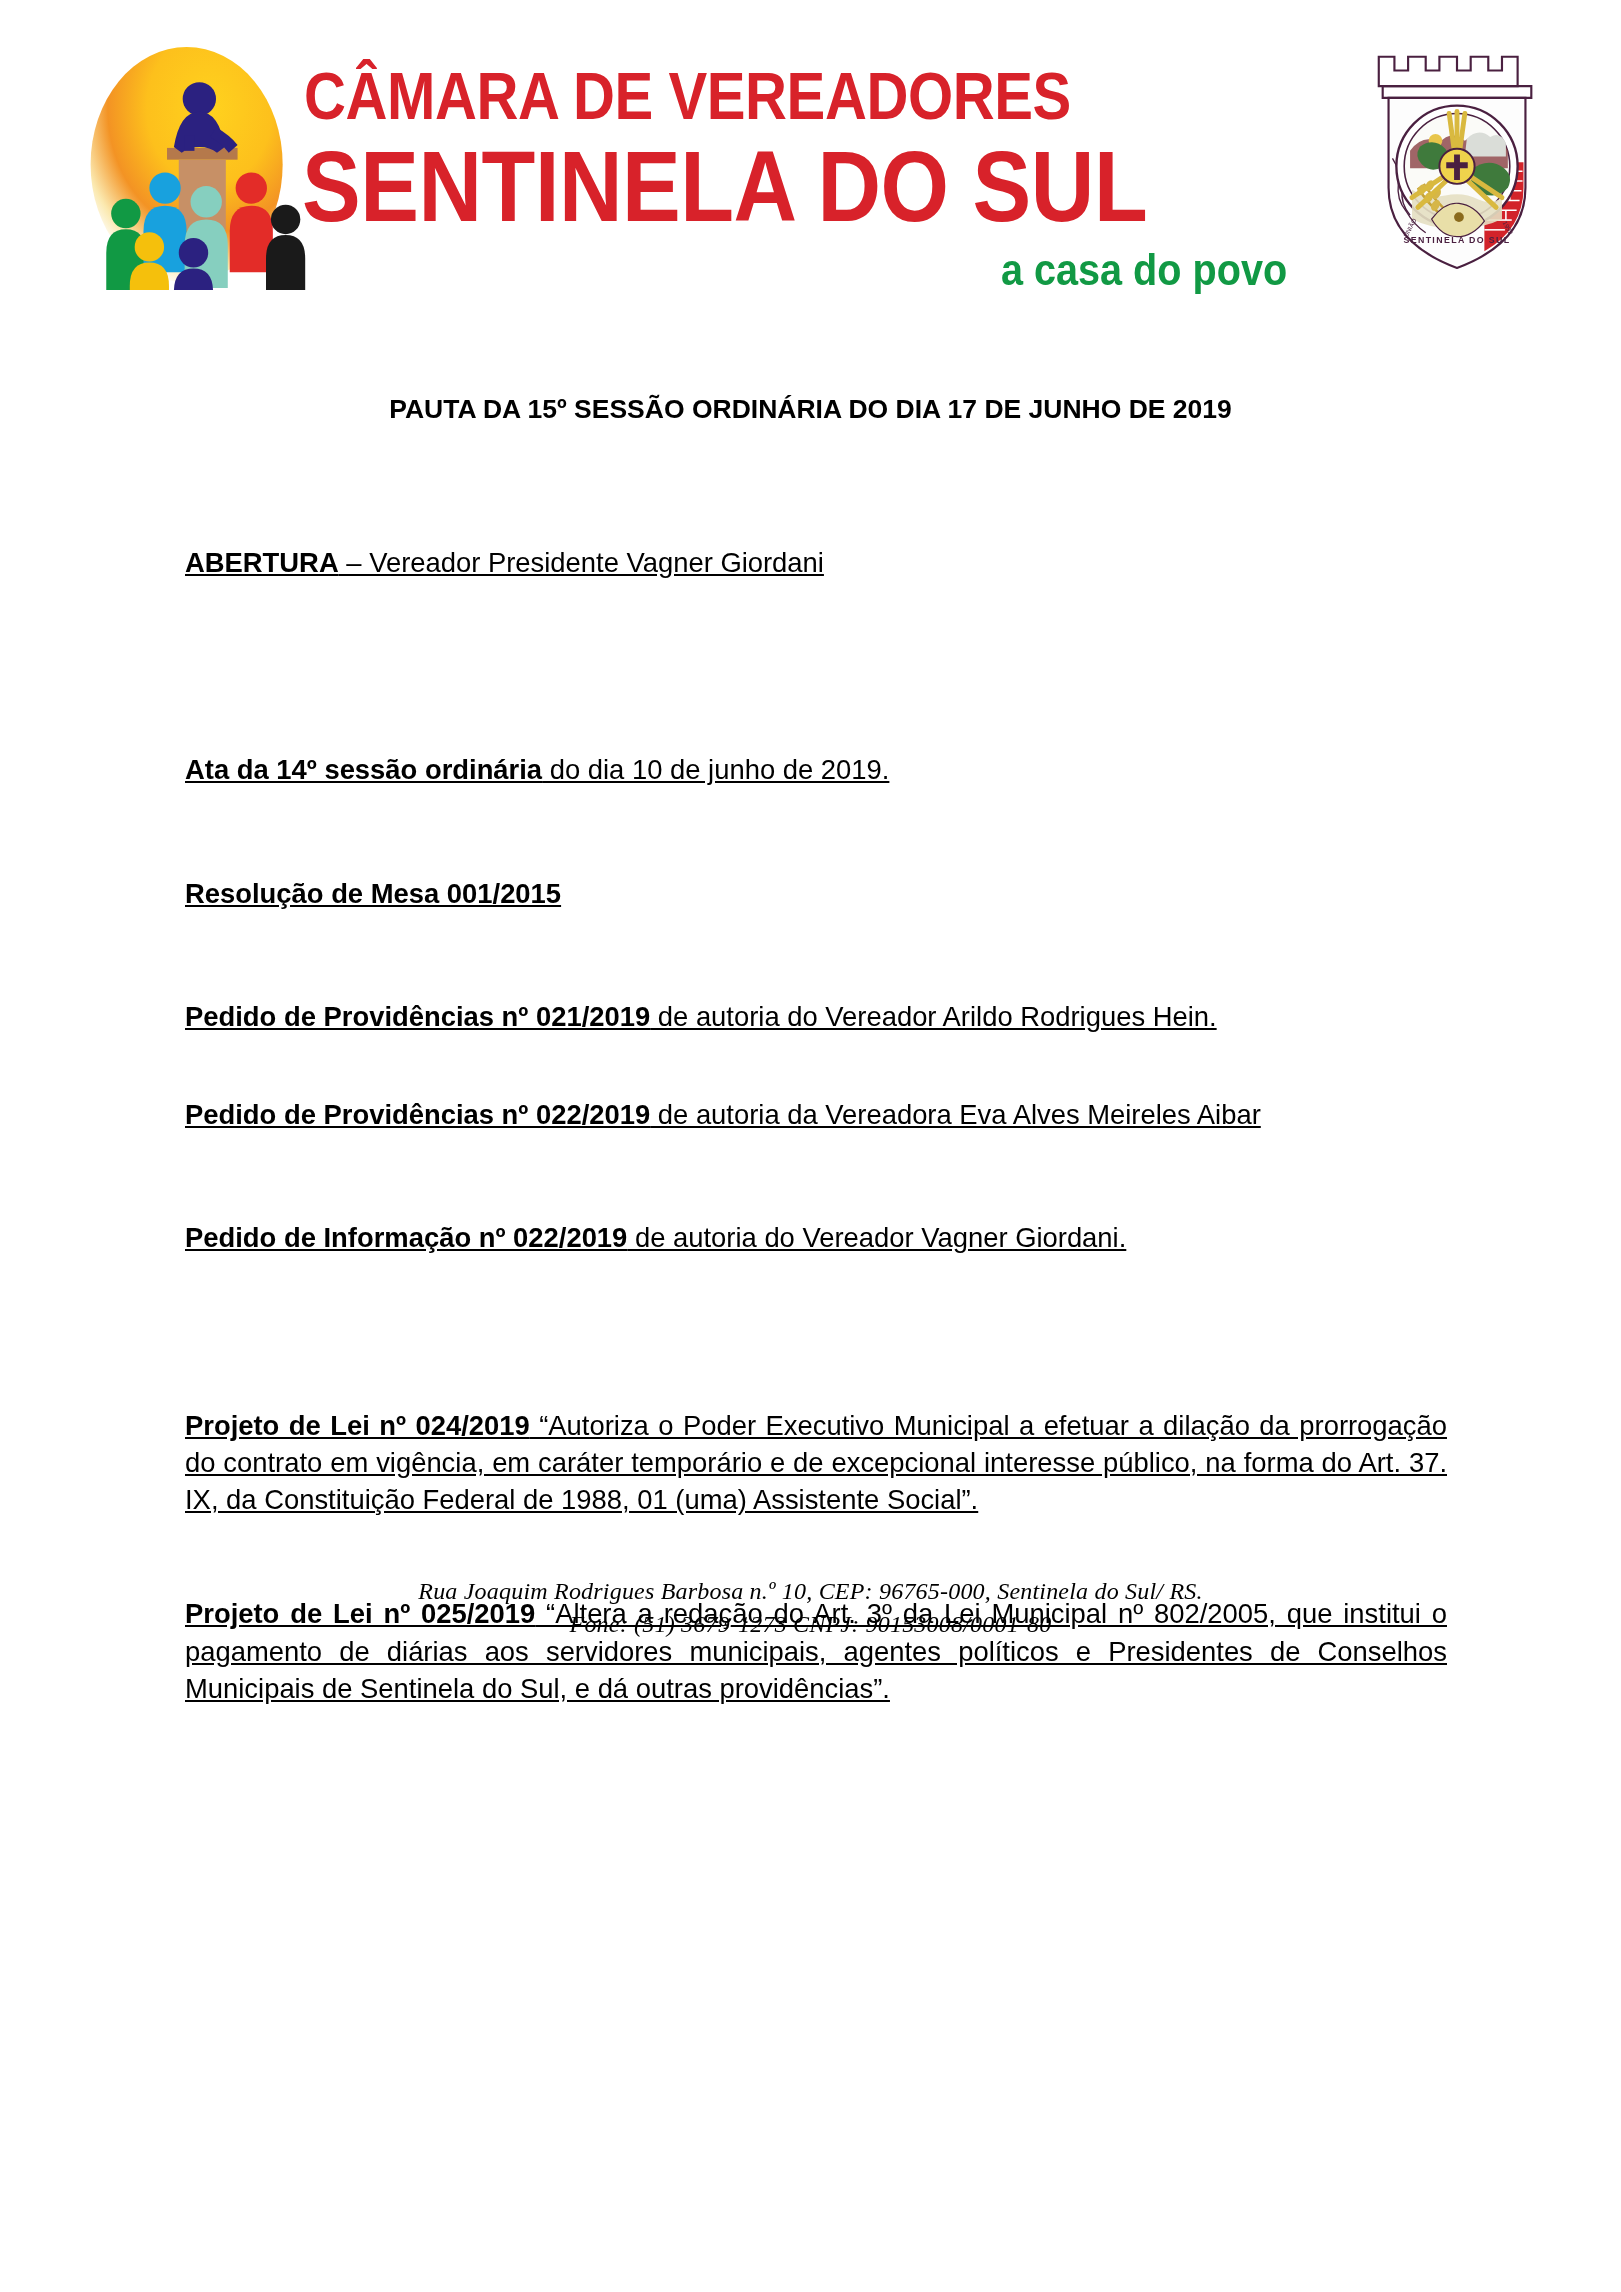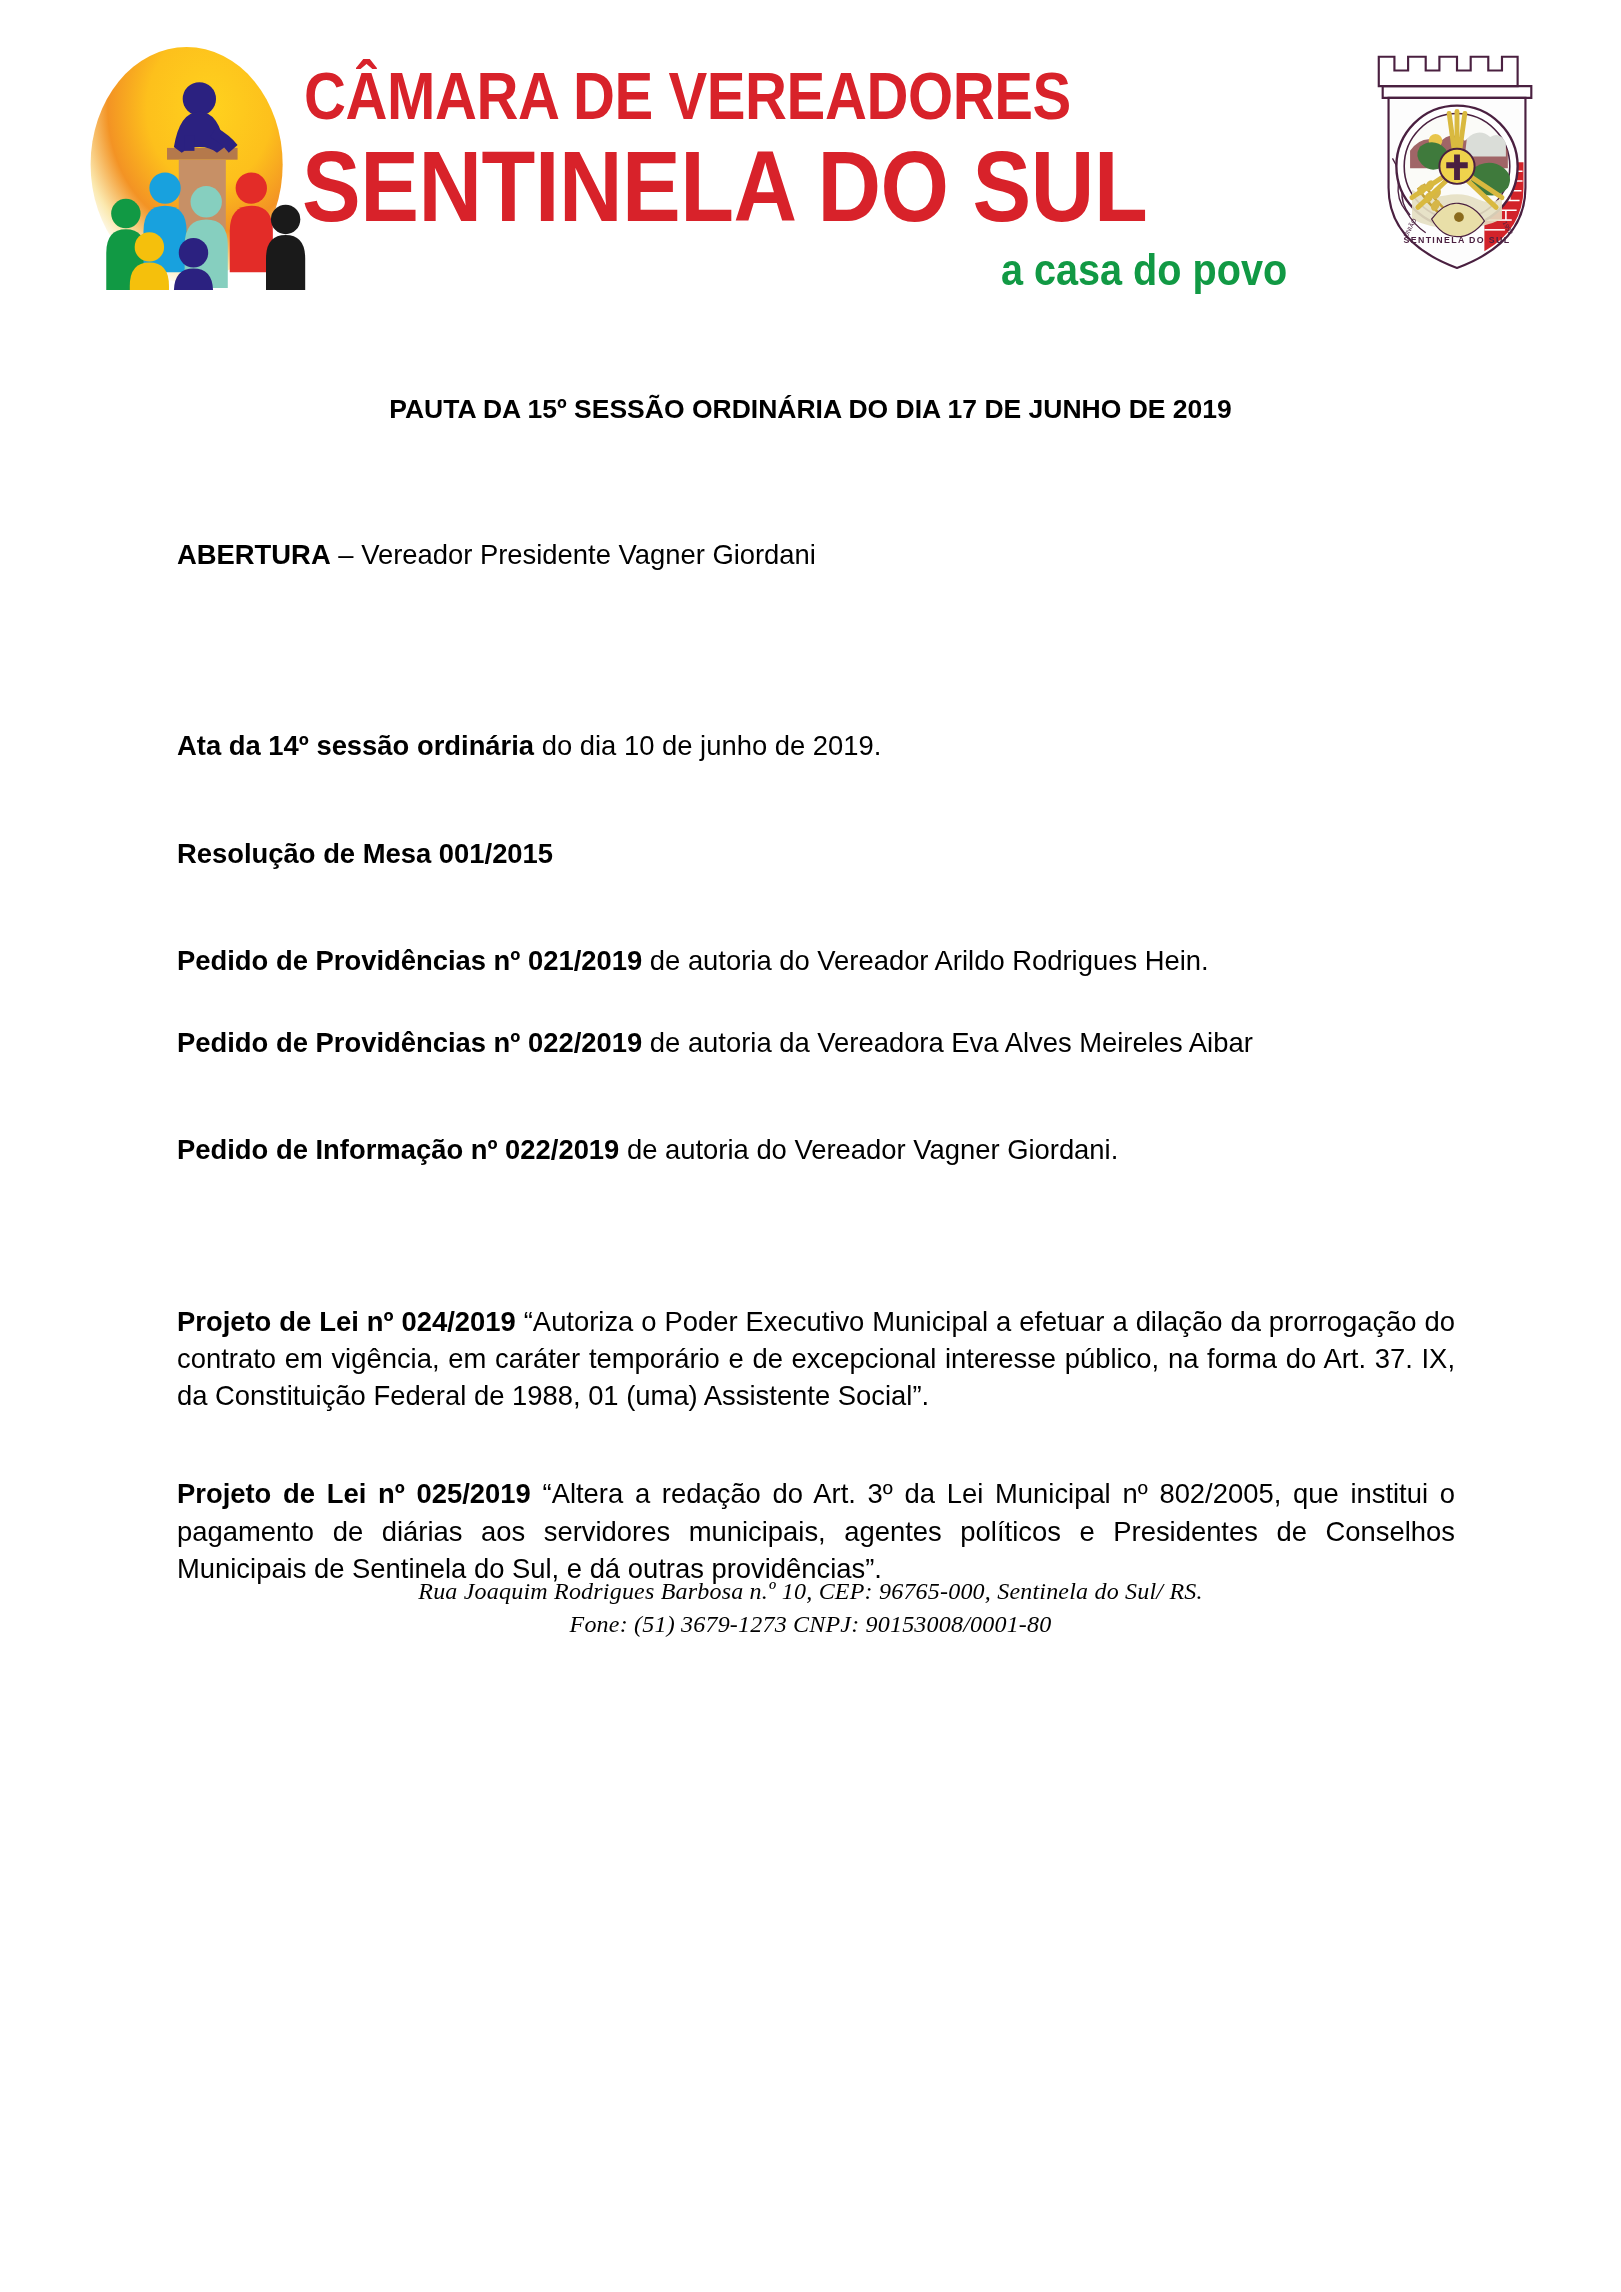--- a/index.html
+++ b/index.html
@@ -113,22 +113,23 @@
   
   .body-block {
     position: absolute;
     left: 169px;
     top: 529px;
     width: 1294px;
     font-size: 27.4px;
     line-height: 1.33;
   }
   .para {
-    margin: 8px;
+    margin: 16px;
     text-align: left;
+    text-decoration: underline;
   }
   .para.justify {
     text-align: justify;
     text-justify: inter-word;
     line-height: 1.36;
   }
   b, .b { font-weight: bold; }
 
   .sp-56  { height: 55px; }
   .sp-38  { height: 37px; }

